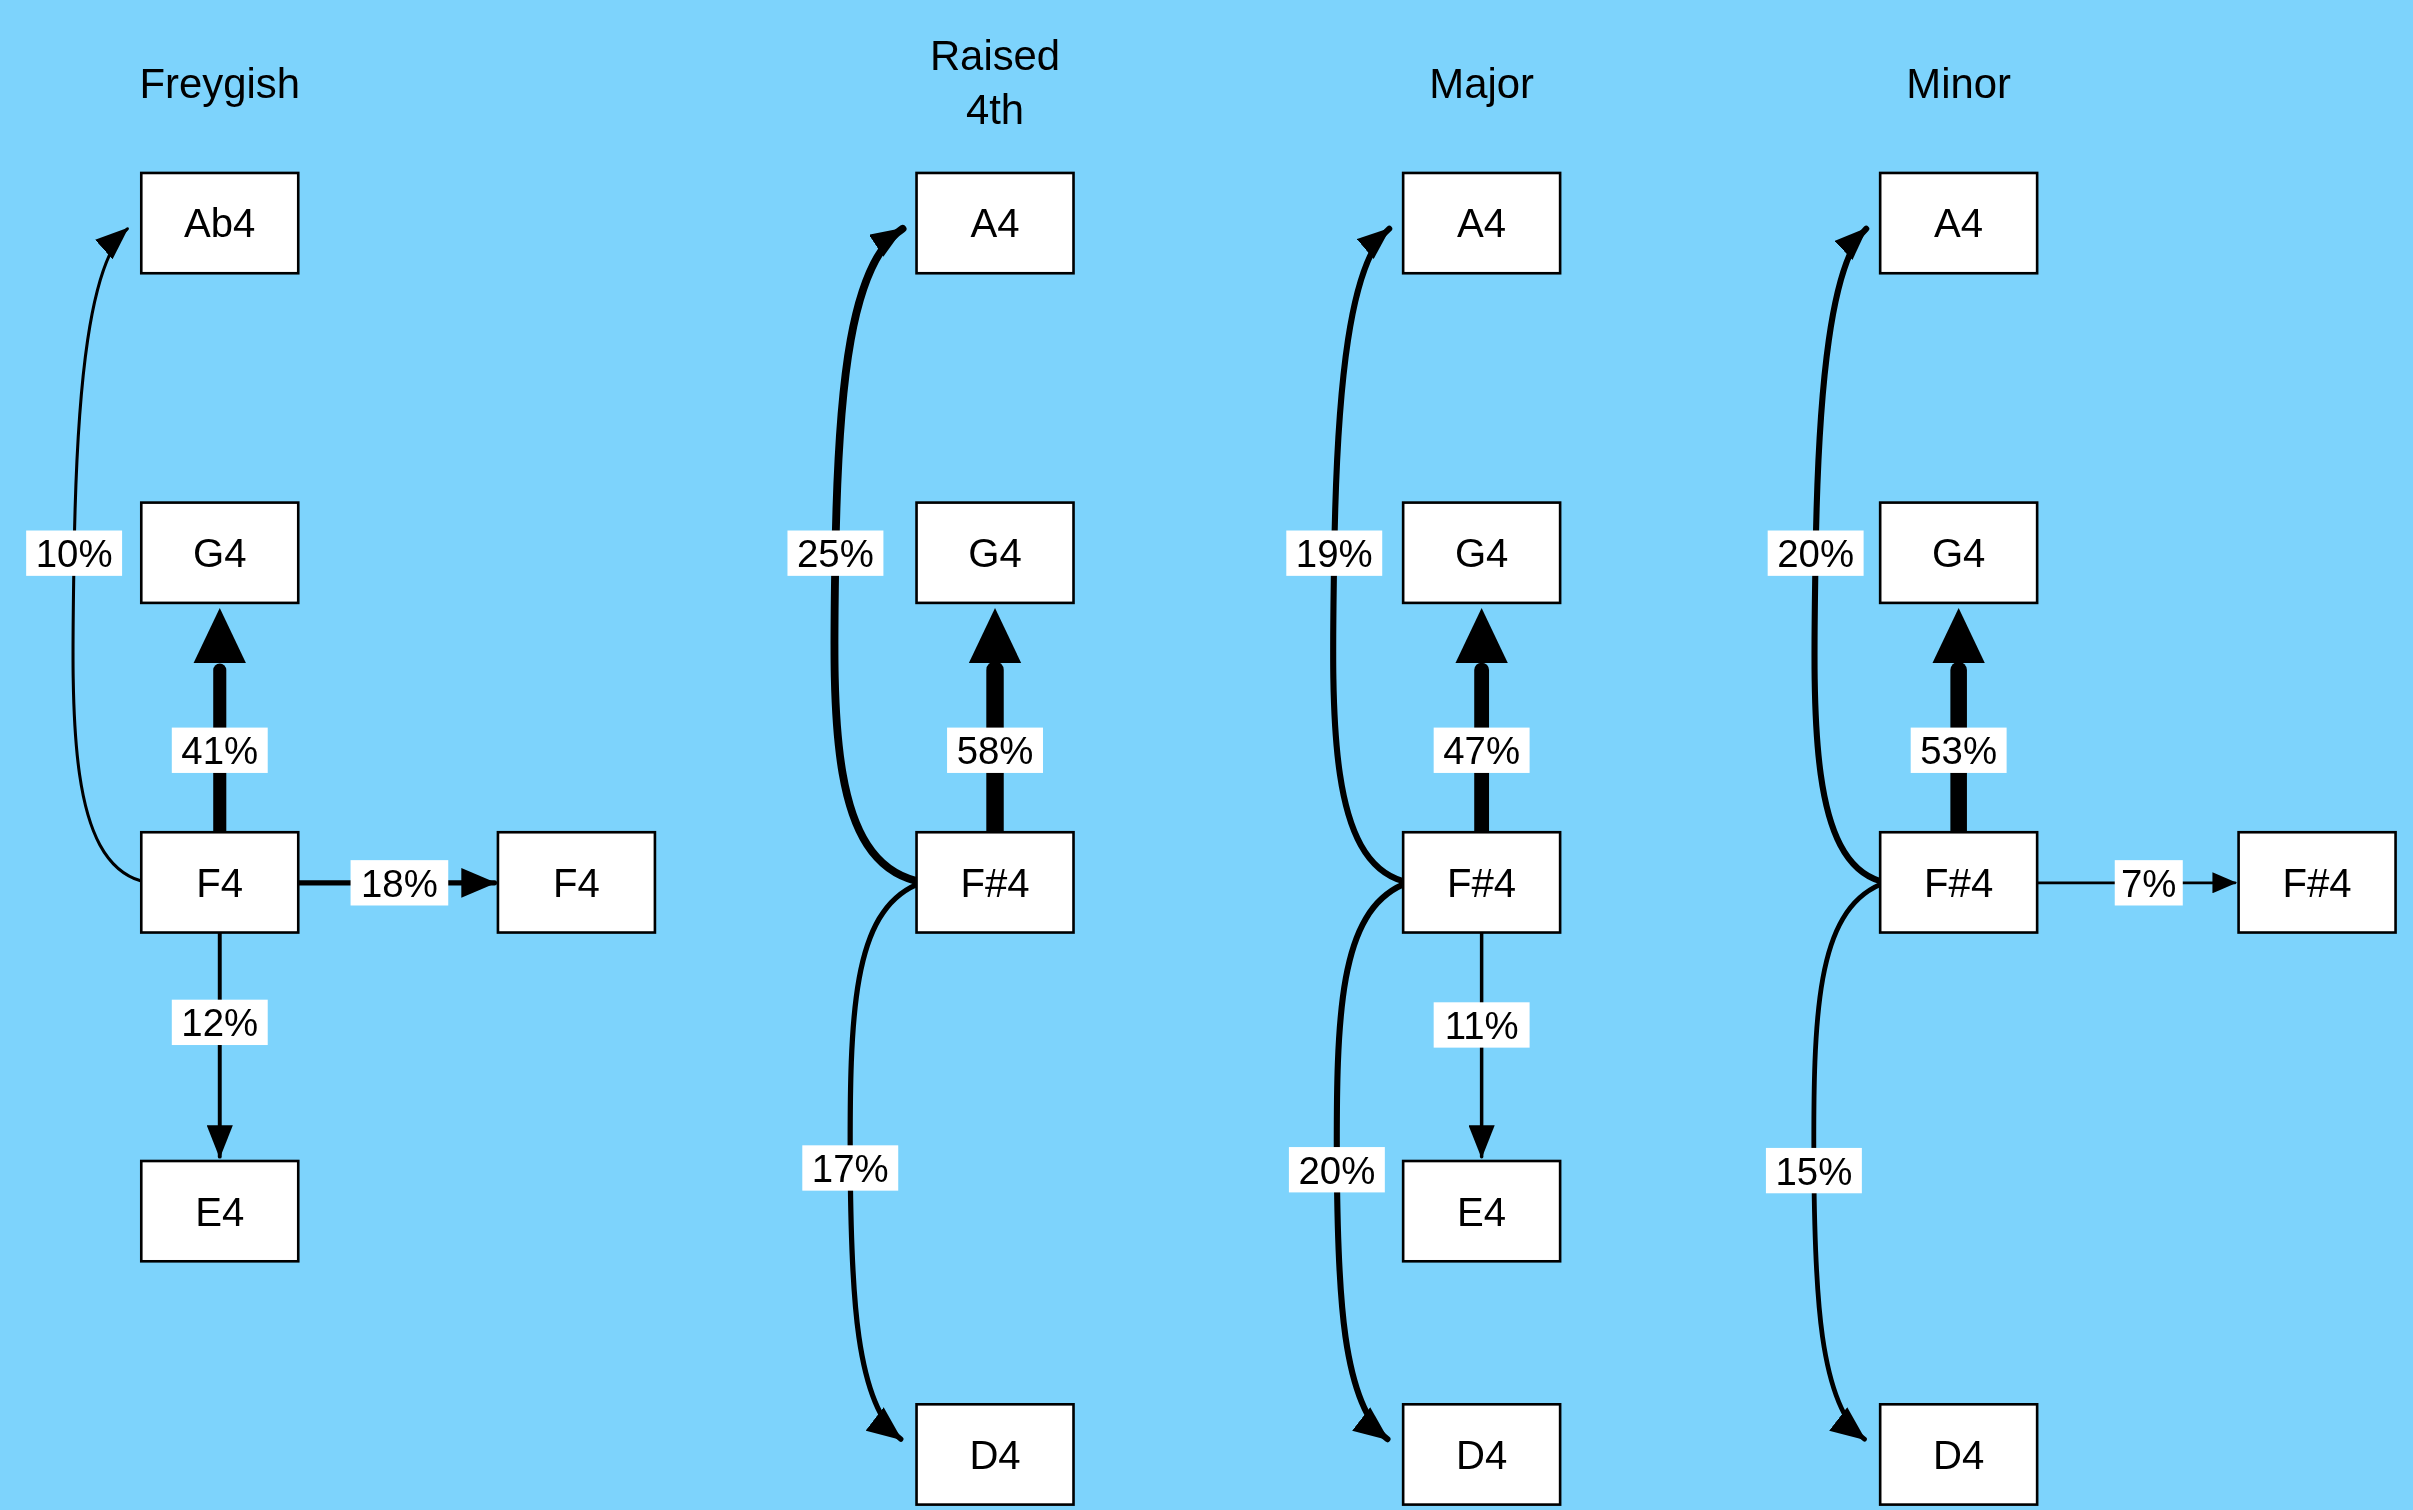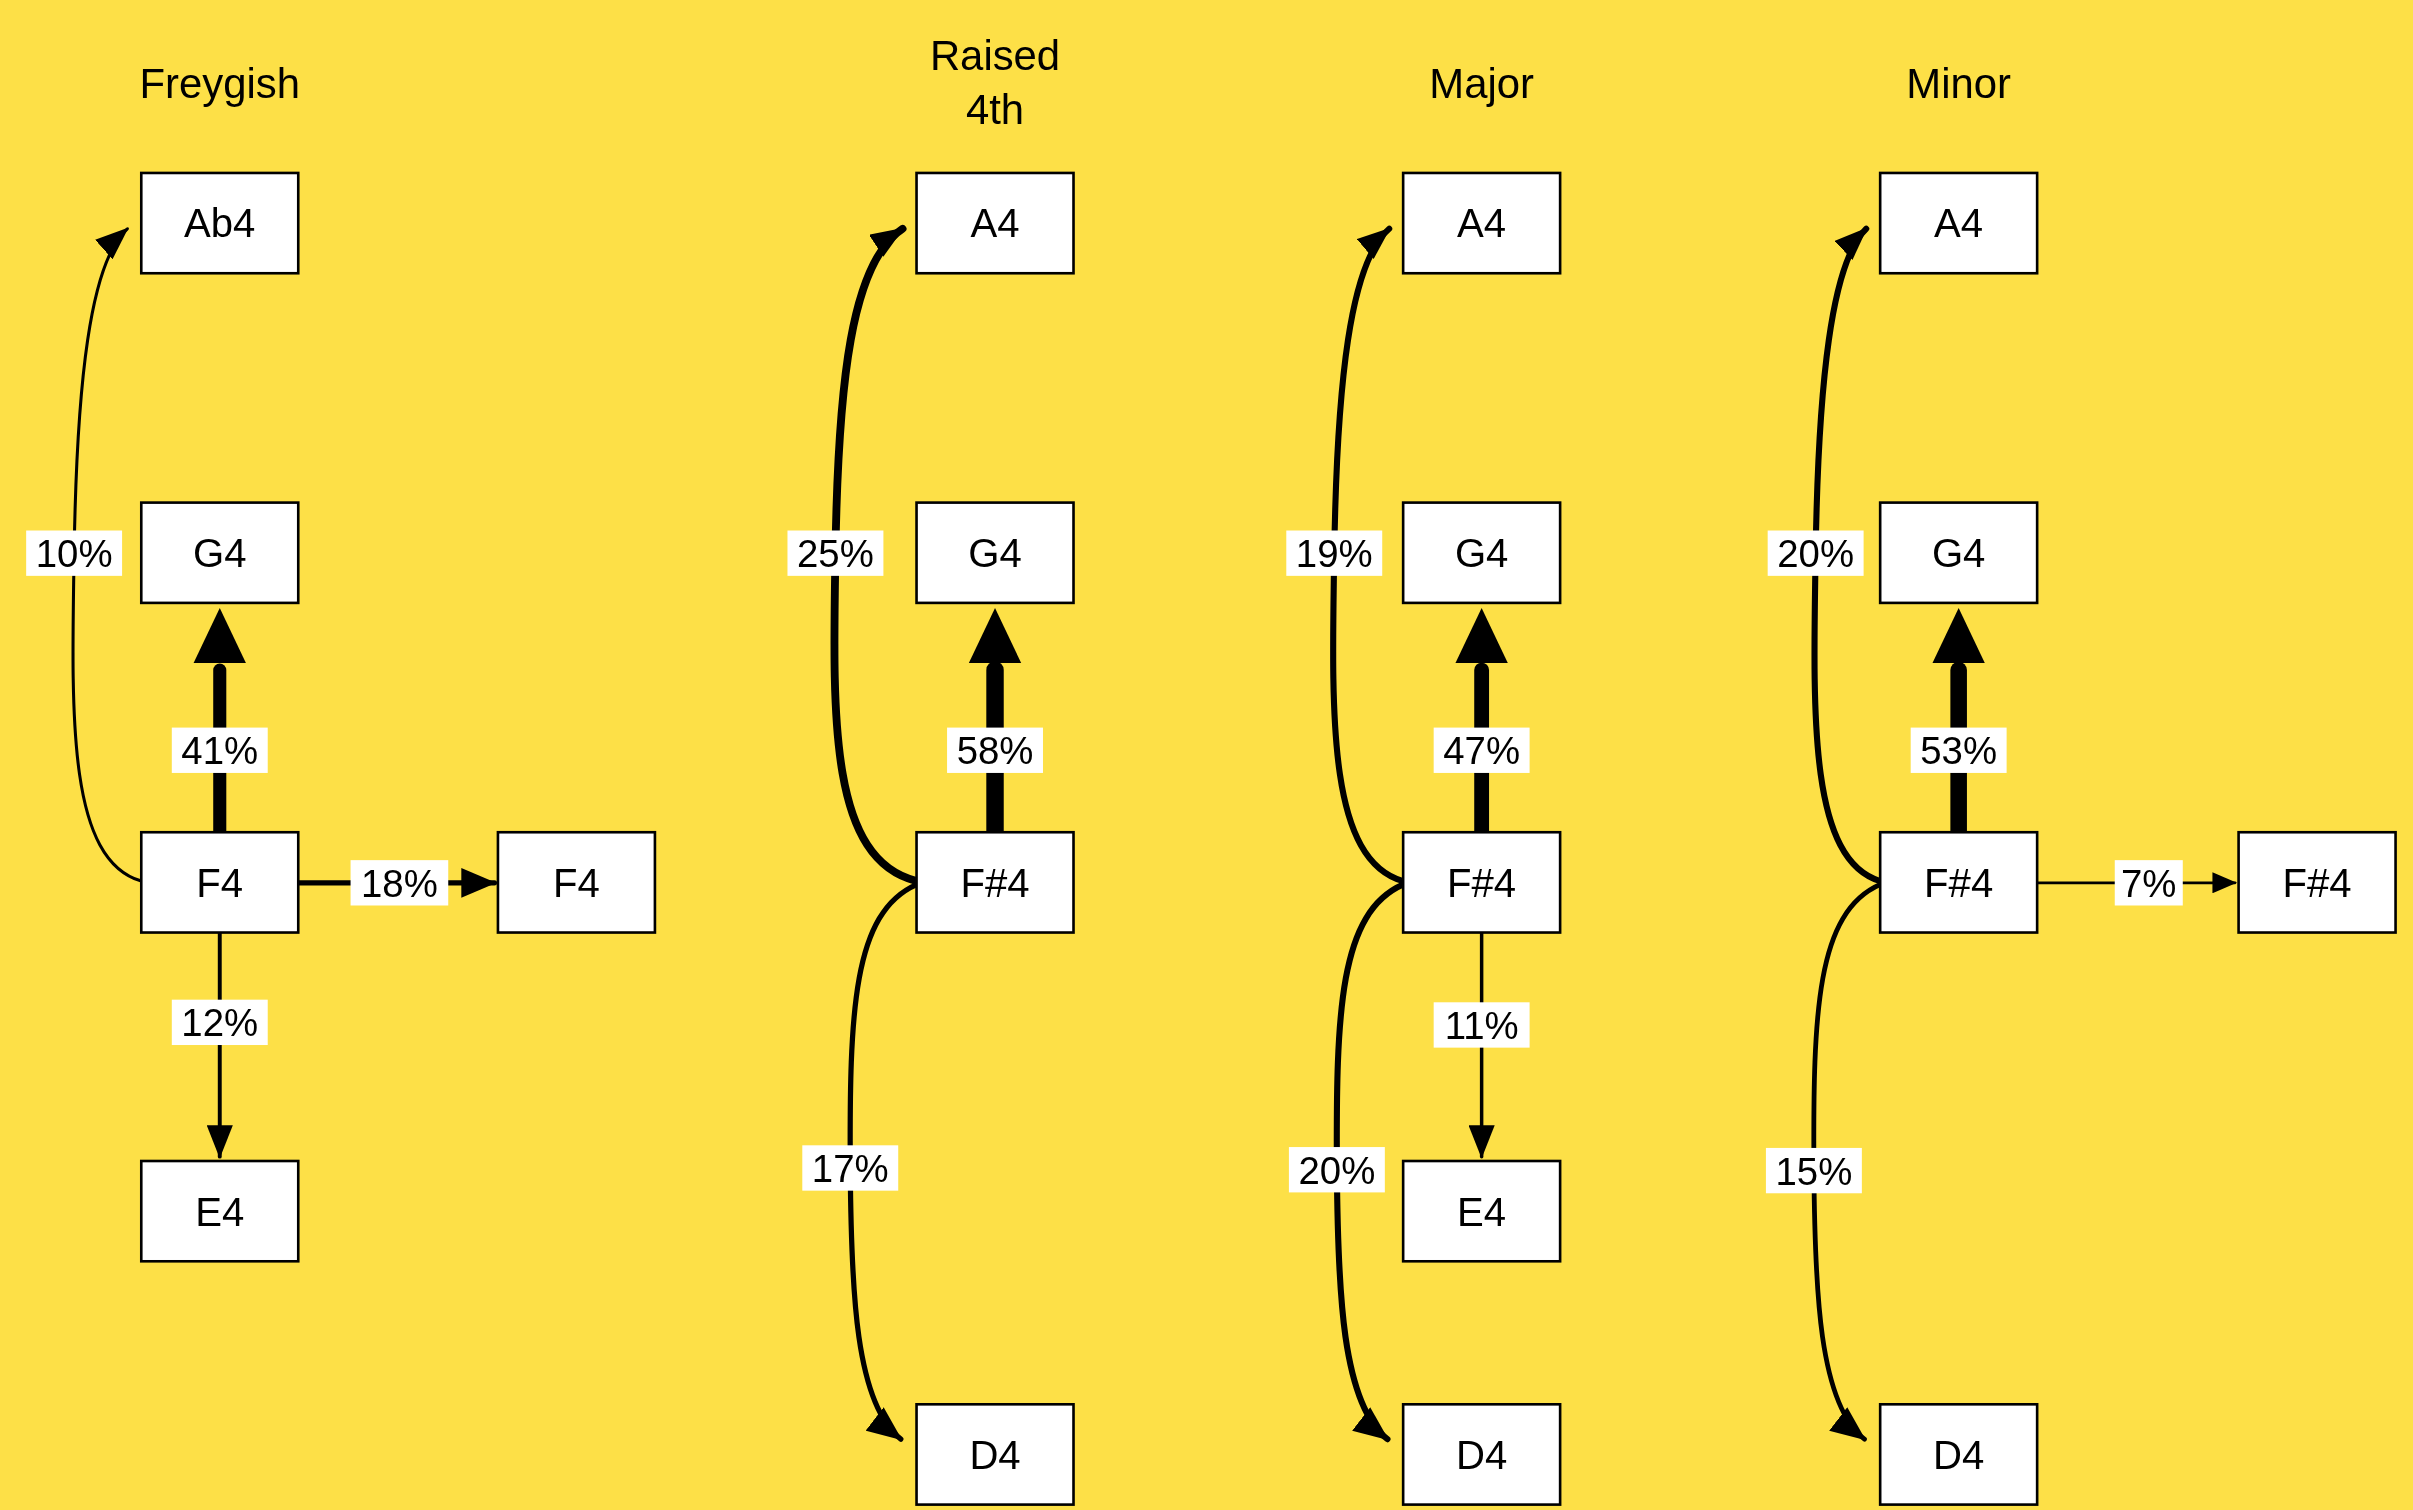--- a/index.html
+++ b/index.html
@@ -1,16 +1,16 @@
 <!DOCTYPE html>
 <html style="font-size:14px"><head>
 <meta charset="utf-8">
 <style>
   html,body{margin:0;padding:0;background:#ffffff;}
-  .stage{position:relative;width:2413px;height:1511px;background:#fde047;}
+  .stage{position:relative;width:2413px;height:1511px;background:#7dd3fc;}
   svg{display:block;}
   .ttl{font-family:"Liberation Sans",sans-serif;font-size:48px;fill:#000;text-anchor:middle;}
   .bx {font-family:"Liberation Sans",sans-serif;font-size:46px;fill:#000;text-anchor:middle;}
   .pct{font-family:"Liberation Sans",sans-serif;font-size:44px;fill:#000;text-anchor:middle;}
   .node{fill:#ffffff;stroke:#000000;stroke-width:3px;}
   .lbg{fill:#ffffff;stroke:none;}
   .edge{fill:none;stroke:#000000;stroke-linecap:round;}
   .shaft{stroke:#000000;stroke-linecap:round;}
   .head{fill:#000000;stroke:none;}
 </style>

